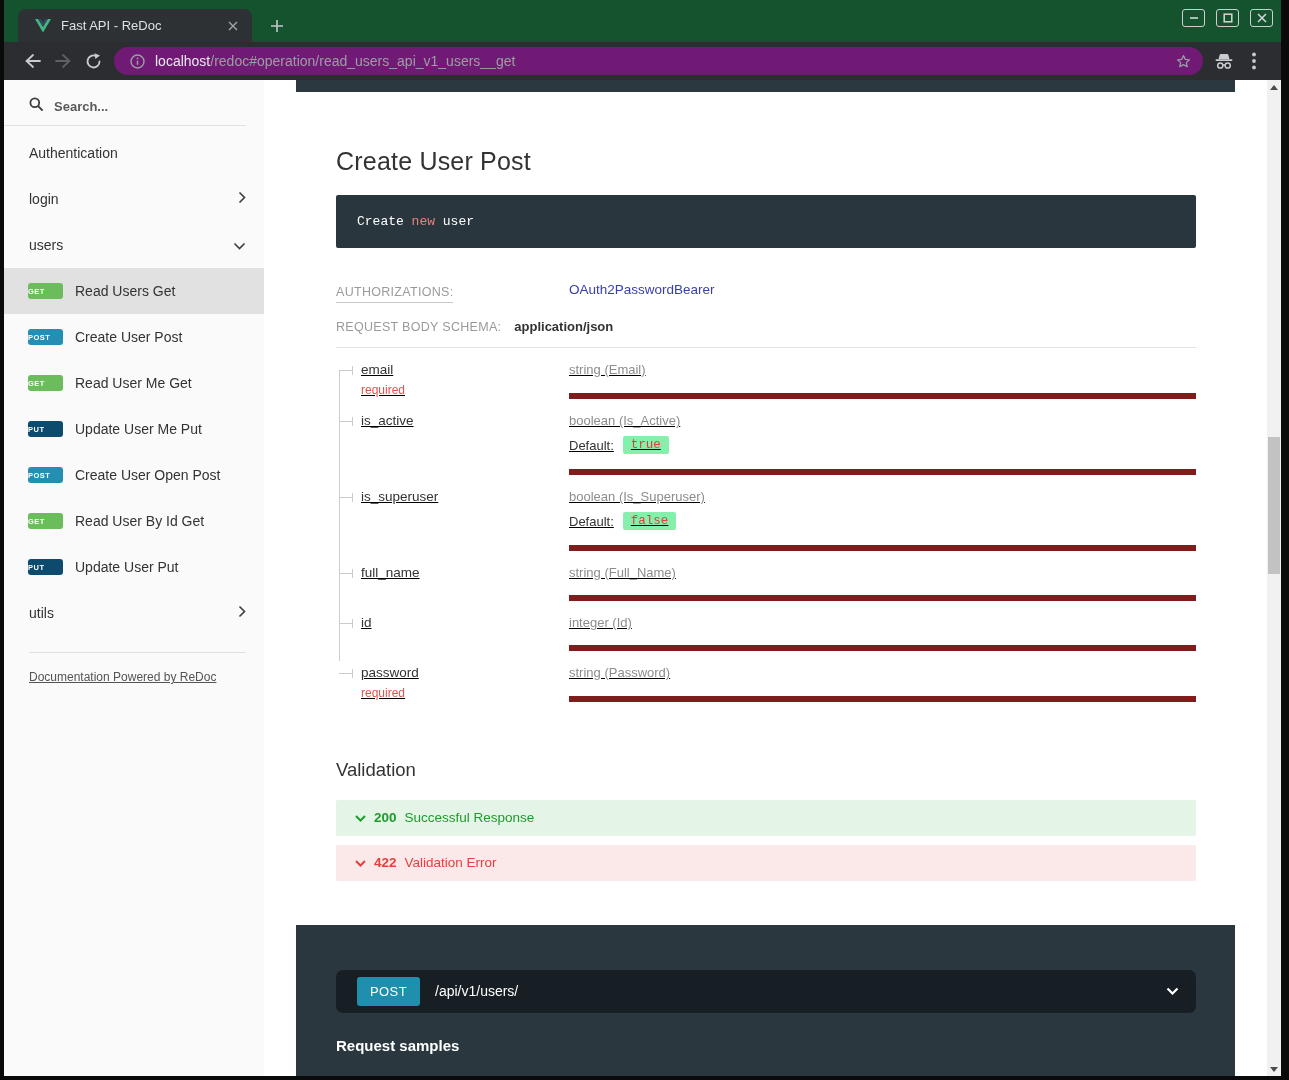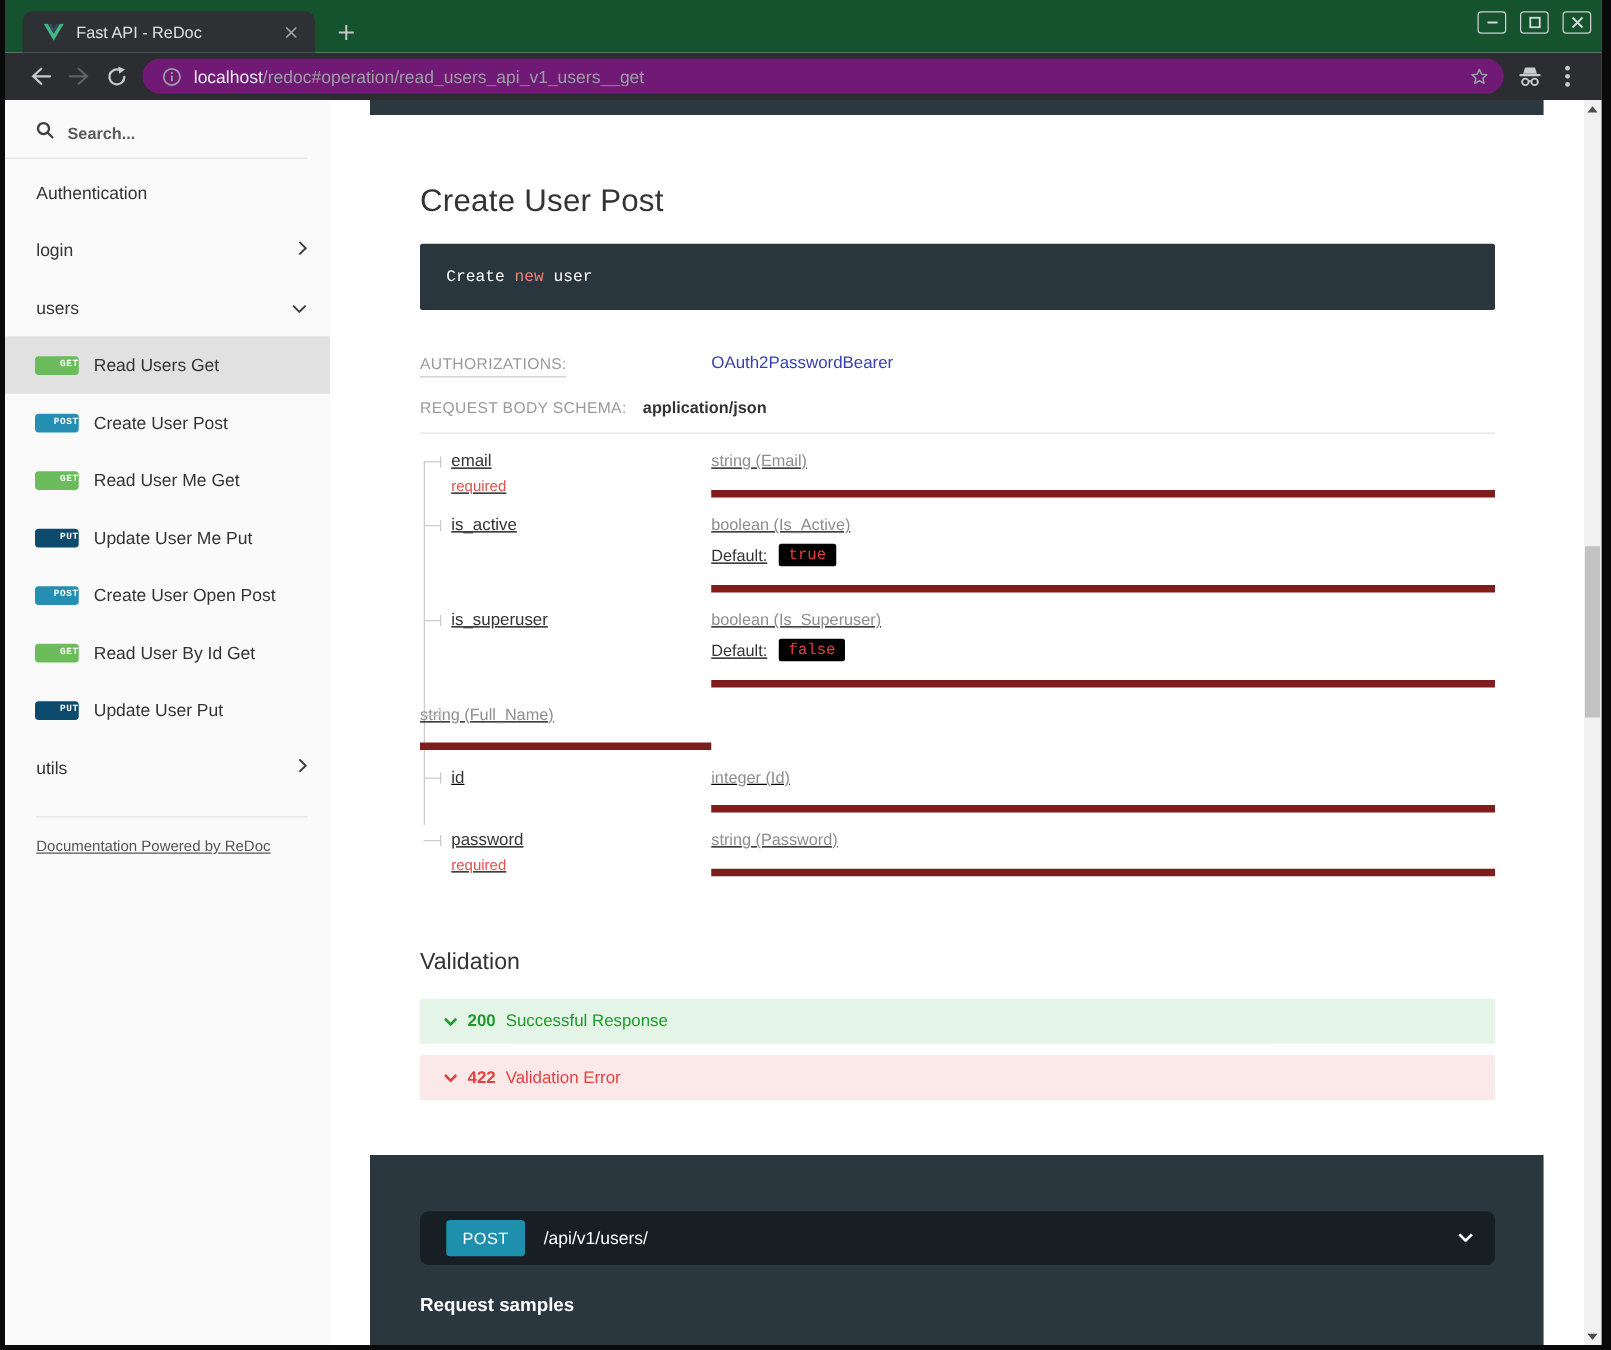--- a/index.html
+++ b/index.html
@@ -43,22 +43,22 @@
                 border-bottom:1px solid #e1e1e1; }
   .search-input { border:none; outline:none; background:transparent; font-family:inherit;
                   font-size:13px; font-weight:bold; color:#5a5a5a; width:160px; }
   .search-input::placeholder { color:#5a5a5a; opacity:1; }
   .side-section { padding:15px 18px 15px 25px; font-size:14px; color:#333; }
   .side-group { display:flex; justify-content:space-between; align-items:center;
                 padding:15px 18px 15px 25px; font-size:14px; color:#333; cursor:pointer; }
   .op-item { height:46px; display:flex; align-items:center; padding-left:24px; gap:12px;
              font-size:14px; color:#333; cursor:pointer; }
   .op-item.active { background:#e1e1e1; }
-  .badge { width:35px; text-align:right; padding:3.5px 0; border-radius:3px; color:#fff;
-           font-size:7.5px; font-weight:bold; letter-spacing:0.5px; flex:none;font-family:Liberation Mono, monospace; }
+  .badge { width:35px; text-align:left; padding:3.5px 0; border-radius:3px; color:#fff;
+           font-size:7.5px; font-weight:bold; letter-spacing:0.5px; flex:none; }
   .badge.m-get  { background:#6bbd5b; }
   .badge.m-post { background:#248fb2; }
   .badge.m-put  { background:#0c4a6e; }
   .side-divider { border-top:1px solid #e1e1e1; margin:16px 18px 0 25px; }
   .side-footer { padding:14px 18px 14px 25px; }
   .side-footer a { font-size:12px; color:#545454; }
 
   
   .main { flex:1; display:flex; flex-direction:column; min-width:0; background:#fff; overflow:hidden; }
   .mainstrip { height:12px; background:#2b3840; flex:none; }
@@ -83,21 +83,21 @@
   .vline { position:absolute; left:3px; top:22px; bottom:41px; width:1px; background:#ccc; }
   .frow { display:grid; grid-template-columns:233px 1fr; position:relative; padding-top:13px;text-decoration:underline; }
   .tick { position:absolute; left:3px; top:22px; width:14px; height:1px; background:#ccc; }
   .tick::after { content:""; position:absolute; right:0; top:-4px; height:9px; width:1px; background:#ccc; }
   .fname { padding-left:25px; font-size:13.5px; color:#333; line-height:17px; }
   .req { color:#e0534d; font-size:12px; margin-top:4px; }
   .tcell { padding-bottom:15px; border-bottom:6px solid #7f1d1d; }
   .ftype { font-size:13px; color:#8d8d8d; padding-top:1px; }
   .defrow { margin-top:8px; display:flex; align-items:center; gap:9px; font-size:13px; color:#333; }
   .defval { font-family:"Liberation Mono","DejaVu Sans Mono",monospace; font-size:12.5px; color:#e0403c;
-            background:#000000; border-radius:2px; padding:2px 8px; }
+            background:#86efac; border-radius:2px; padding:2px 8px; }
 
   .responses-title { margin-top:57px; font-size:18.5px; font-weight:500; color:#333; }
   .respbar { height:36px; border-radius:2px; display:flex; align-items:center; padding-left:19px;
              gap:8px; font-size:13.5px; cursor:pointer; }
   .respbar.first { }
   .respbar + .respbar { margin-top:9px; }
   .respbar.success { background:#e4f4e6; color:#1d9b2d; }
   .respbar.error   { background:#fbe9e9; color:#e2413d; }
   .resp-code { font-weight:bold; }
 
@@ -349,20 +349,23 @@
               <div class="ftype">boolean (Is_Superuser)</div>
               <div class="defrow">
                 <span>Default:</span>
                 <span class="defval">false</span>
               </div>
             </div>
           </div>
 
           <div class="frow">
             <span class="tick"></span>
+            <div class="fname">
+                <div>full_name</div>
+              </div>
             <div class="tcell">
                 <div class="ftype">string (Full_Name)</div>
               </div>
           </div>
 
           <div class="frow">
             <span class="tick"></span>
             <div class="fname">
                 <div>id</div>
               </div>

